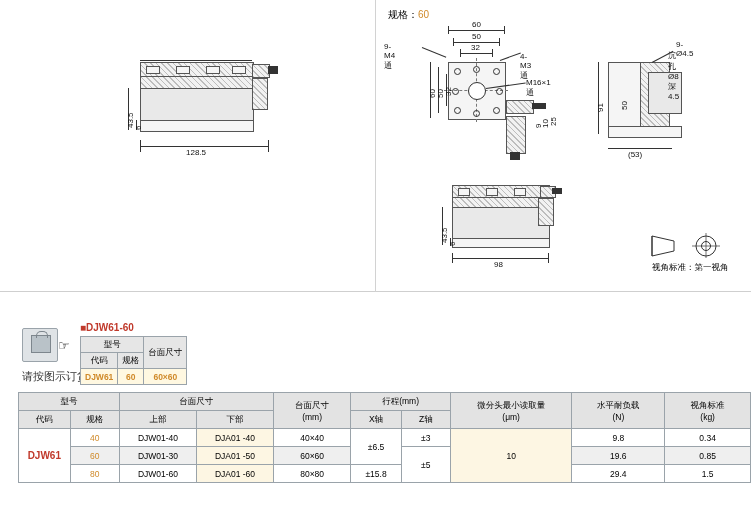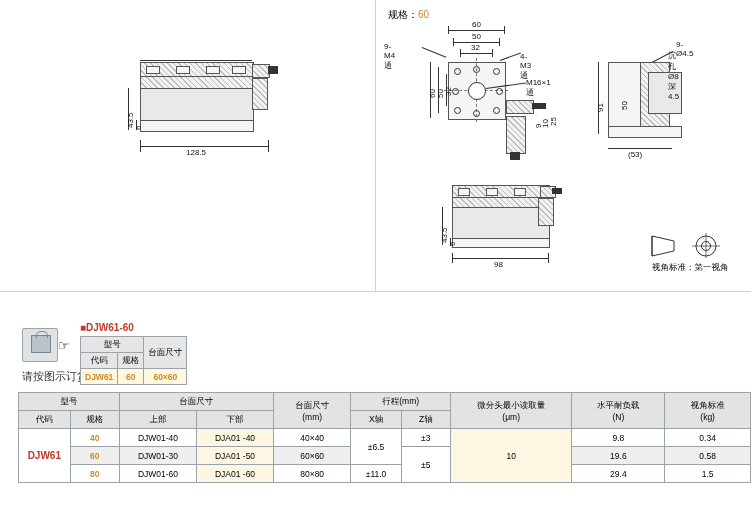--- a/index.html
+++ b/index.html
@@ -65,21 +65,21 @@
     position:absolute;left:18px;top:392px;border-collapse:collapse;
     font-size:8.5px;
   }
   #spec-table th,#spec-table td{
     border:1px solid #9aa3aa;text-align:center;padding:0 3px;height:17px;
     font-weight:normal;
   }
   #spec-table thead th{background:#e3e3e3;}
   #spec-table .shade{background:#efefef;}
   #spec-table .cream{background:#fdf6e3;}
-  #spec-table .orange{color:#d08a2a;font-weight:bold;}
+  #spec-table .orange{color:#d08a2a;font-weight:normal;}
   #spec-table .modelcode{color:#c0392b;font-weight:bold;font-size:10px;}
   
   #view-std{left:652px;top:262px;font-size:8.5px;}
   .viewsym{left:648px;top:232px;}
 </style>
 </head>
 <body>
 
 <div class="abs" id="drawing-panel">
   <div class="abs" id="panel-divider"></div>
@@ -305,25 +305,25 @@
       <td>9.8</td>
       <td>0.34</td>
     </tr>
     <tr>
       <td class="orange shade">60</td>
       <td class="shade">DJW01-30</td>
       <td class="cream">DJA01 -50</td>
       <td class="shade">60×60</td>
       <td rowspan="2">±5</td>
       <td class="shade">19.6</td>
-      <td class="shade">0.58</td>
+      <td class="shade">0.85</td>
     </tr>
     <tr>
       <td class="orange">80</td>
       <td>DJW01-60</td>
       <td class="cream">DJA01 -60</td>
       <td>80×80</td>
-      <td>±11.0</td>
+      <td>±15.8</td>
       <td>29.4</td>
       <td>1.5</td>
     </tr>
   </tbody>
 </table>
 
 </body></html>

